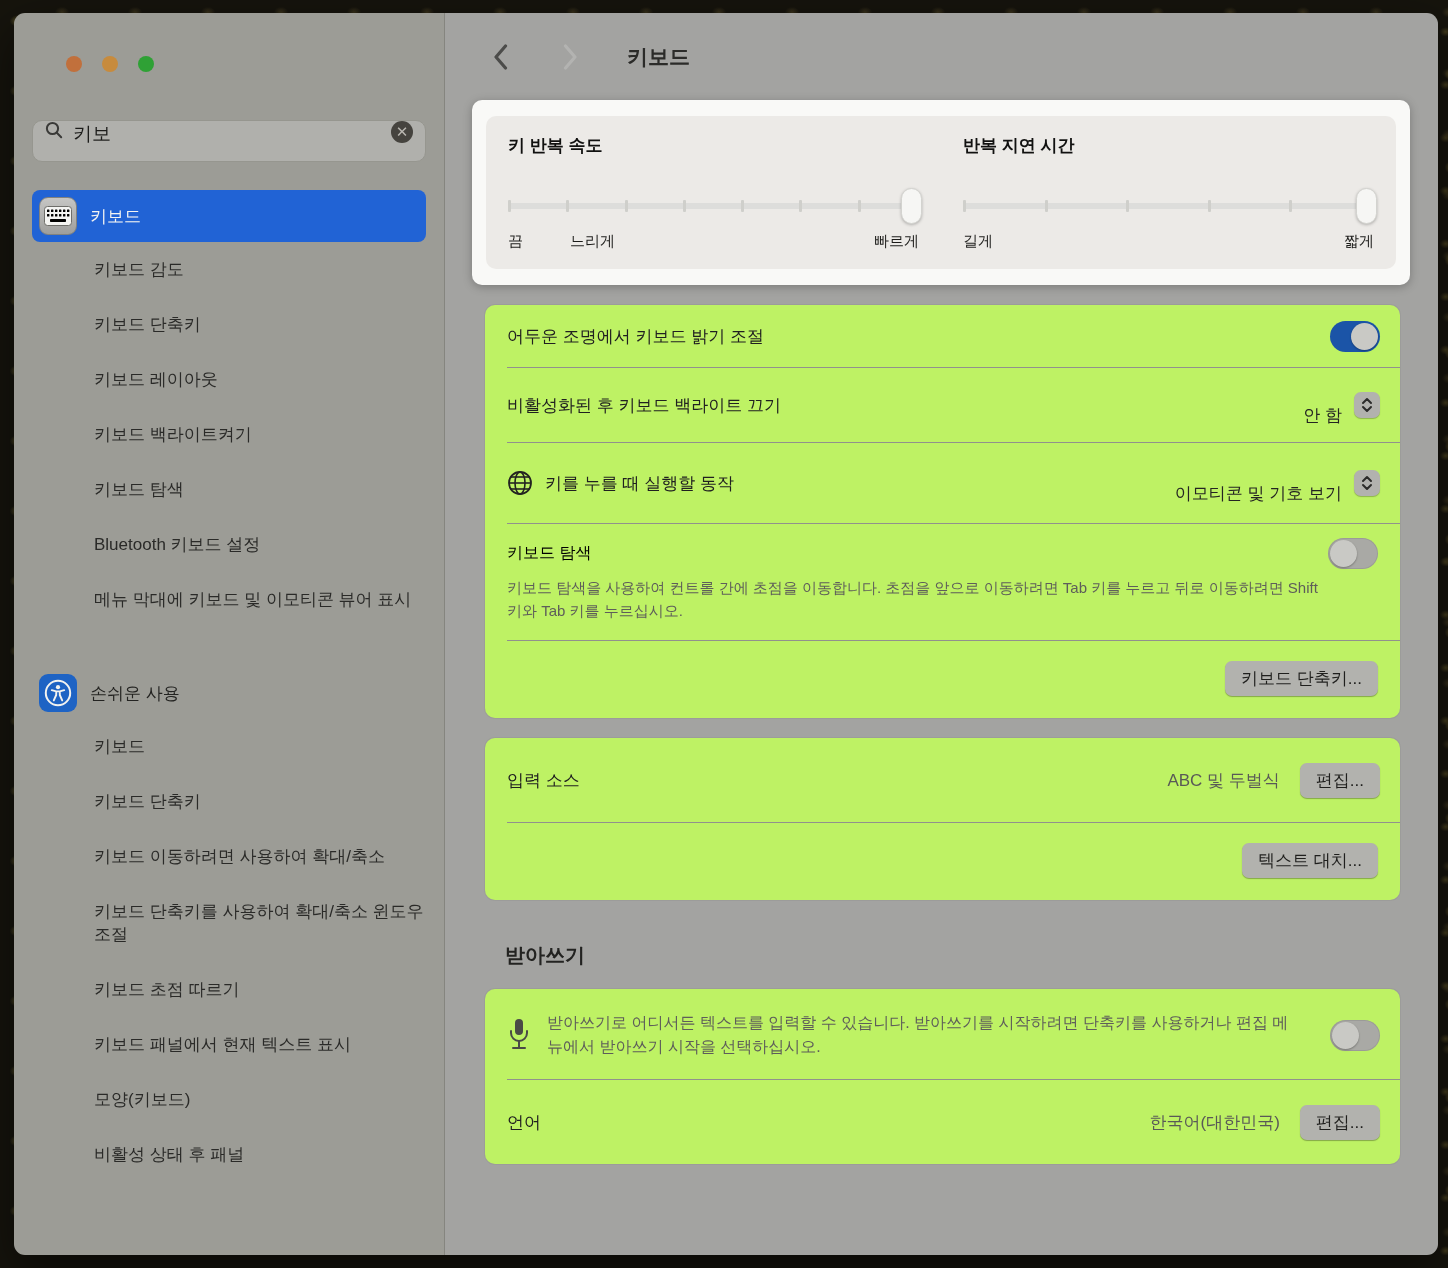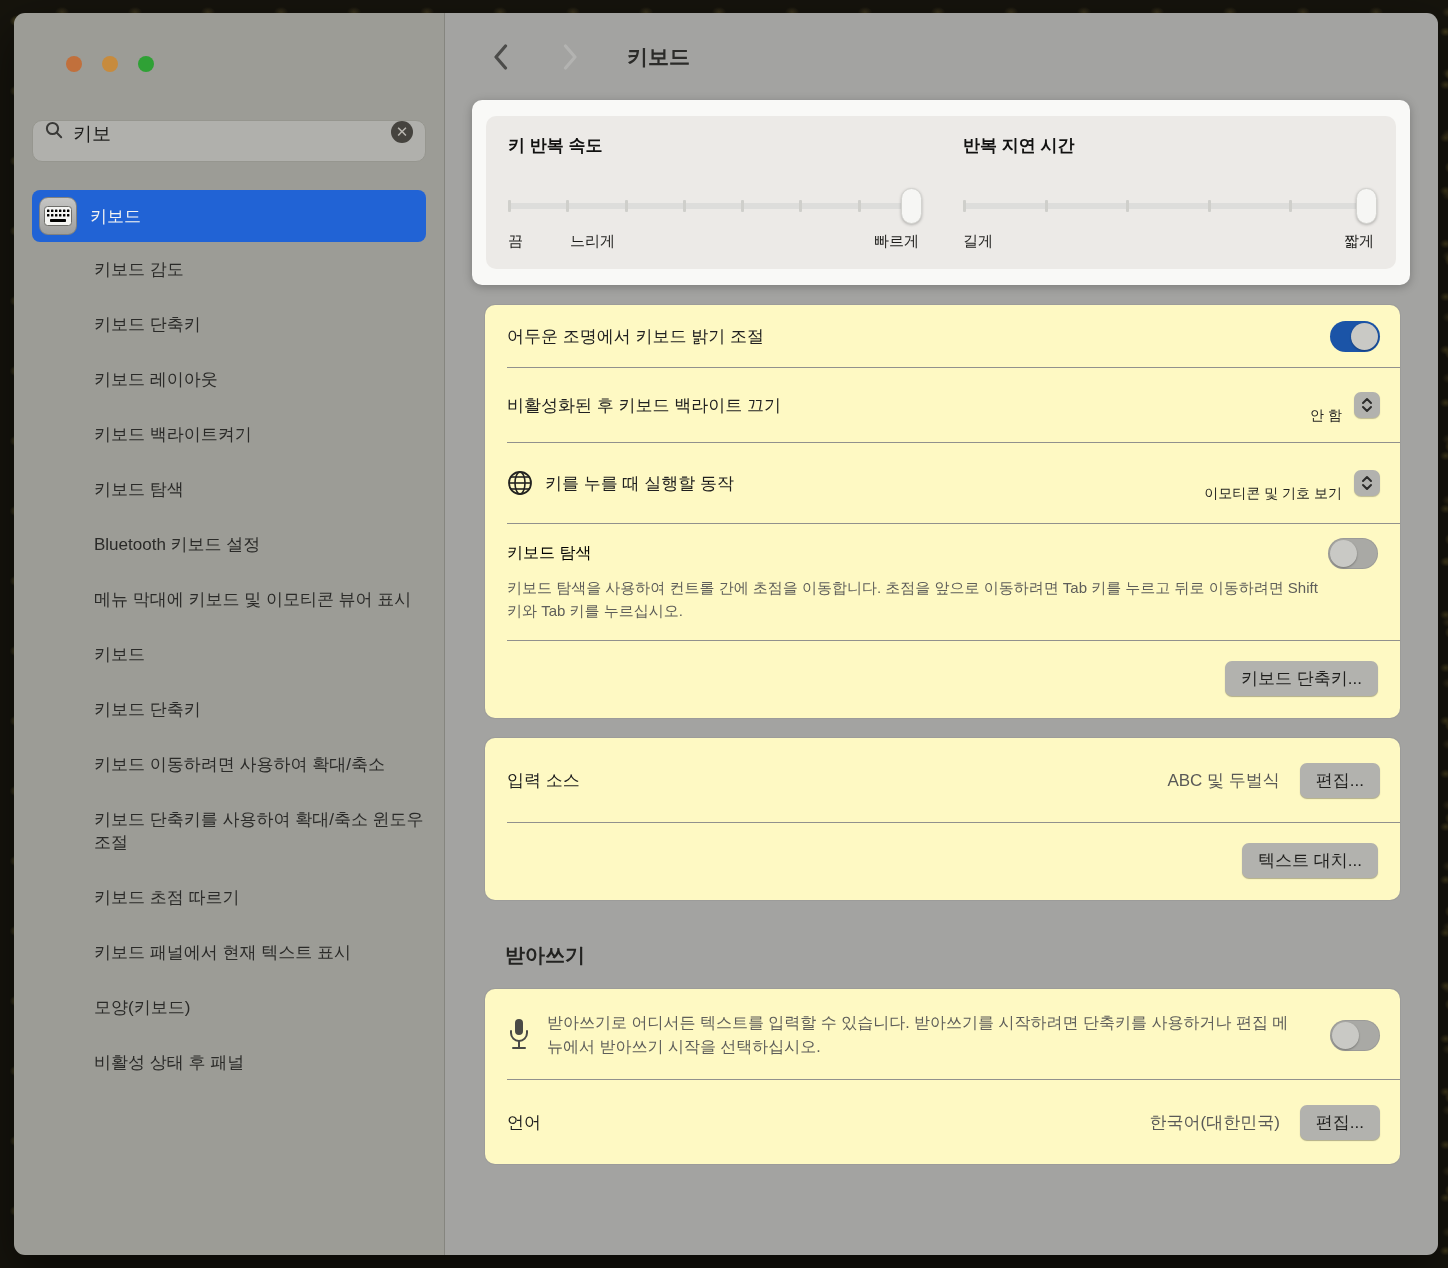--- a/index.html
+++ b/index.html
@@ -81,29 +81,29 @@
     position:absolute; right:-3px; top:-2px; width:21px; height:36px;
     background:#f6f6f4; border:1px solid #d3d3cf; border-radius:11px;
     box-shadow:0 1px 3px rgba(0,0,0,.25);
   }
   .slider-labels { position:relative; margin-top:8px; height:22px; font-size:15px; color:#1c1c1a; }
   .sl-a { position:absolute; left:0; }
   .sl-b { position:absolute; left:62px; }
   .sl-c { position:absolute; right:0; }
   
   .group {
-    margin:20px 0 0 40px; width:915px; background:#fef9c3; border-radius:10px;
+    margin:20px 0 0 40px; width:915px; background:#bef264; border-radius:10px;
     box-shadow:0 0 0 1px rgba(0,0,0,.04);
   }
   .grow { display:flex; align-items:center; padding:0 20px 0 22px; min-height:62px; gap:12px; }
   .grow .lbl { font-size:17px; color:#202020; }
   .spacer { flex:1; }
   .divider { height:1px; background:#91918d; margin-left:22px; }
   .value-grey { font-size:17px; color:#59595  7; color:#595957; }
-  .value-dark { font-size:14px; color:#242422;margin-top:21px; }
+  .value-dark { font-size:17px; color:#242422;margin-top:21px; }
   
   .toggle { width:50px; height:31px; border-radius:16px; position:relative; flex-shrink:0; }
   .toggle.on { background:#1b54a7; }
   .toggle.off { background:#a9a9a5; box-shadow:inset 0 0 0 1px rgba(0,0,0,.08); }
   .toggle .knob { position:absolute; top:2px; width:27px; height:27px; border-radius:50%;
     background:#c9c9c5; box-shadow:0 1px 2px rgba(0,0,0,.3); }
   .toggle.on .knob { right:2px; }
   .toggle.off .knob { left:2px; }
   
   .stepper { width:26px; height:26px; background:#b2b2ae; border-radius:7px; flex-shrink:0;
@@ -172,20 +172,30 @@
       </div>
 
       <div class="side-item">키보드 감도</div>
       <div class="side-item">키보드 단축키</div>
       <div class="side-item">키보드 레이아웃</div>
       <div class="side-item">키보드 백라이트켜기</div>
       <div class="side-item">키보드 탐색</div>
       <div class="side-item">Bluetooth 키보드 설정</div>
       <div class="side-item wrap">메뉴 막대에 키보드 및 이모티콘 뷰어 표시</div>
 
+      <div class="side-row section">
+        <span class="appicon ax-icon">
+          <svg width="30" height="30" viewBox="0 0 30 30">
+              <circle cx="15" cy="15" r="12.2" fill="none" stroke="#f2f2f0" stroke-width="2"></circle>
+              <circle cx="15" cy="9.2" r="2.1" fill="#f2f2f0"></circle>
+              <path d="M8.8 12.2 L13.2 13.4 L13.2 17 L10.8 22.4 M21.2 12.2 L16.8 13.4 L16.8 17 L19.2 22.4 M13.2 13.4 L16.8 13.4" fill="none" stroke="#f2f2f0" stroke-width="1.9" stroke-linecap="round" stroke-linejoin="round"></path>
+            </svg>
+        </span>
+        <span>손쉬운 사용</span>
+      </div>
 
       <div class="side-item">키보드</div>
       <div class="side-item">키보드 단축키</div>
       <div class="side-item wrap">키보드 이동하려면 사용하여 확대/축소</div>
       <div class="side-item wrap">키보드 단축키를 사용하여 확대/축소 윈도우 조절</div>
       <div class="side-item">키보드 초점 따르기</div>
       <div class="side-item wrap">키보드 패널에서 현재 텍스트 표시</div>
       <div class="side-item">모양(키보드)</div>
       <div class="side-item">비활성 상태 후 패널</div>
     </div>

